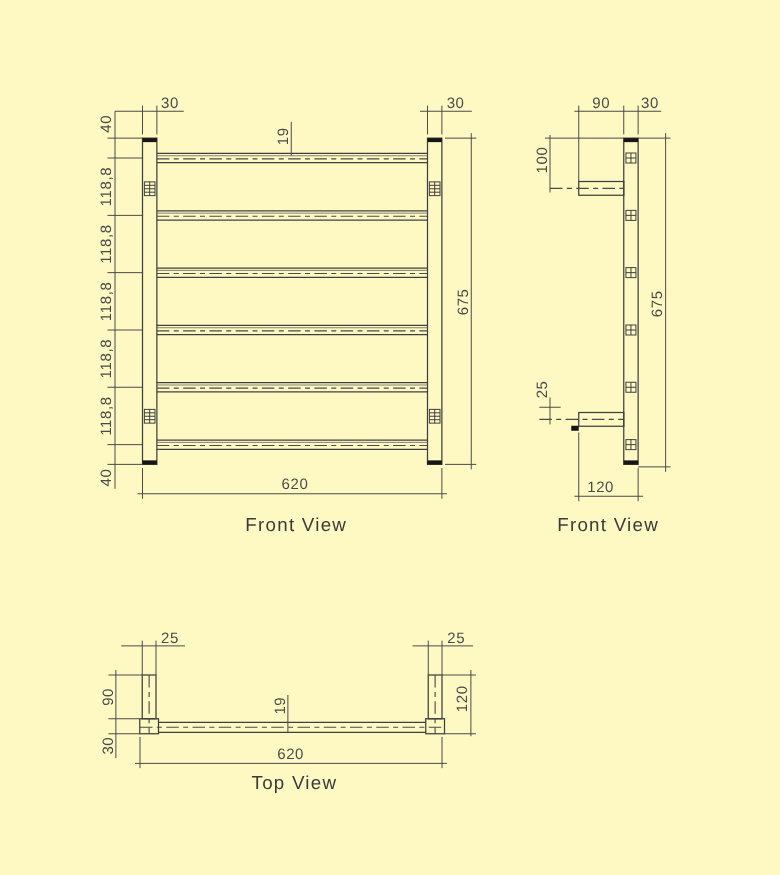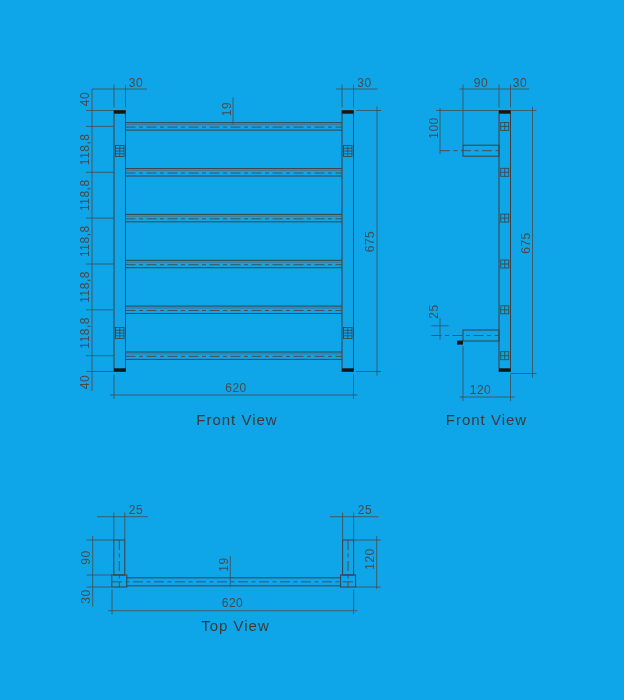--- a/index.html
+++ b/index.html
@@ -1,16 +1,16 @@
 <!DOCTYPE html>
 <html><head>
 <meta charset="utf-8">
 <style>
   html,body{margin:0;padding:0;background:#ffffff;}
-  .sheet{position:relative;width:624px;height:700px;background:#0ea5e9;overflow:hidden;}
+  .sheet{position:relative;width:624px;height:700px;background:#fef9c3;overflow:hidden;}
   svg{display:block;}
   .ln{stroke:#3f3f3f;stroke-width:1;fill:none;stroke-linecap:butt;}
   .thin{stroke:#5a5a5a;stroke-width:0.6;fill:none;}
   .cl{stroke:#4a4a4a;stroke-width:0.9;fill:none;stroke-dasharray:10 3.5 4 3.5;}
   .ext{stroke:#4a4a4a;stroke-width:0.8;fill:none;}
   .solid{fill:#161616;stroke:none;}
   .mark{stroke:#3f3f3f;stroke-width:0.8;fill:none;}
   text.dim{font-family:"Liberation Sans",sans-serif;font-size:12px;fill:#4a4a4a;letter-spacing:0.5px;}
   text.viewlabel{font-family:"Liberation Sans",sans-serif;font-size:15px;fill:#3a3a3a;letter-spacing:1px;}
 </style>

